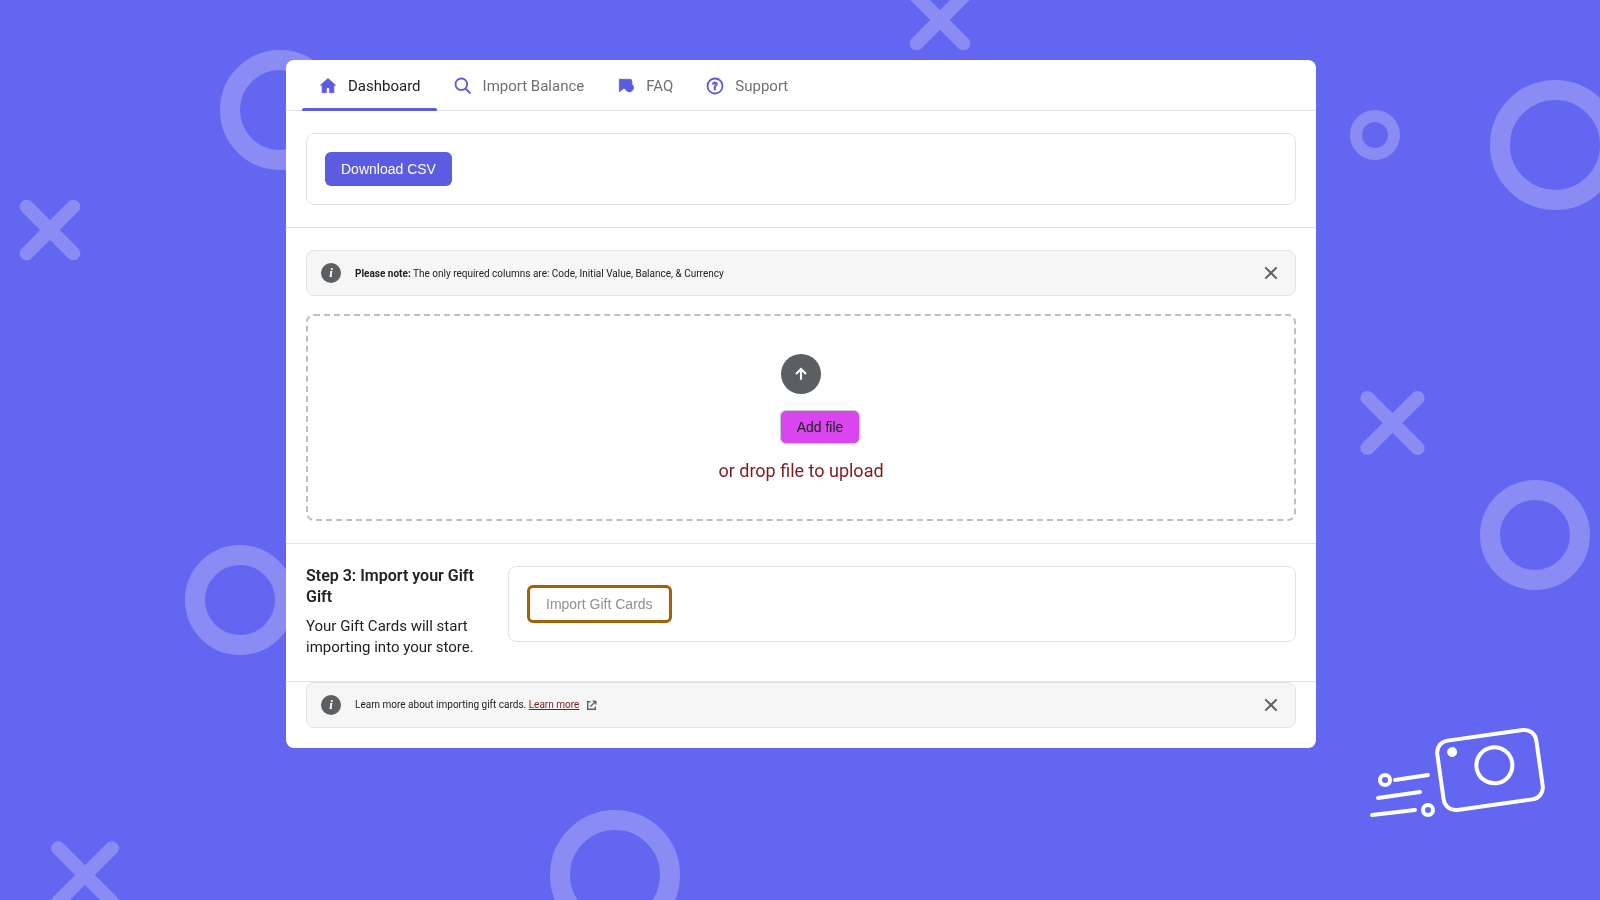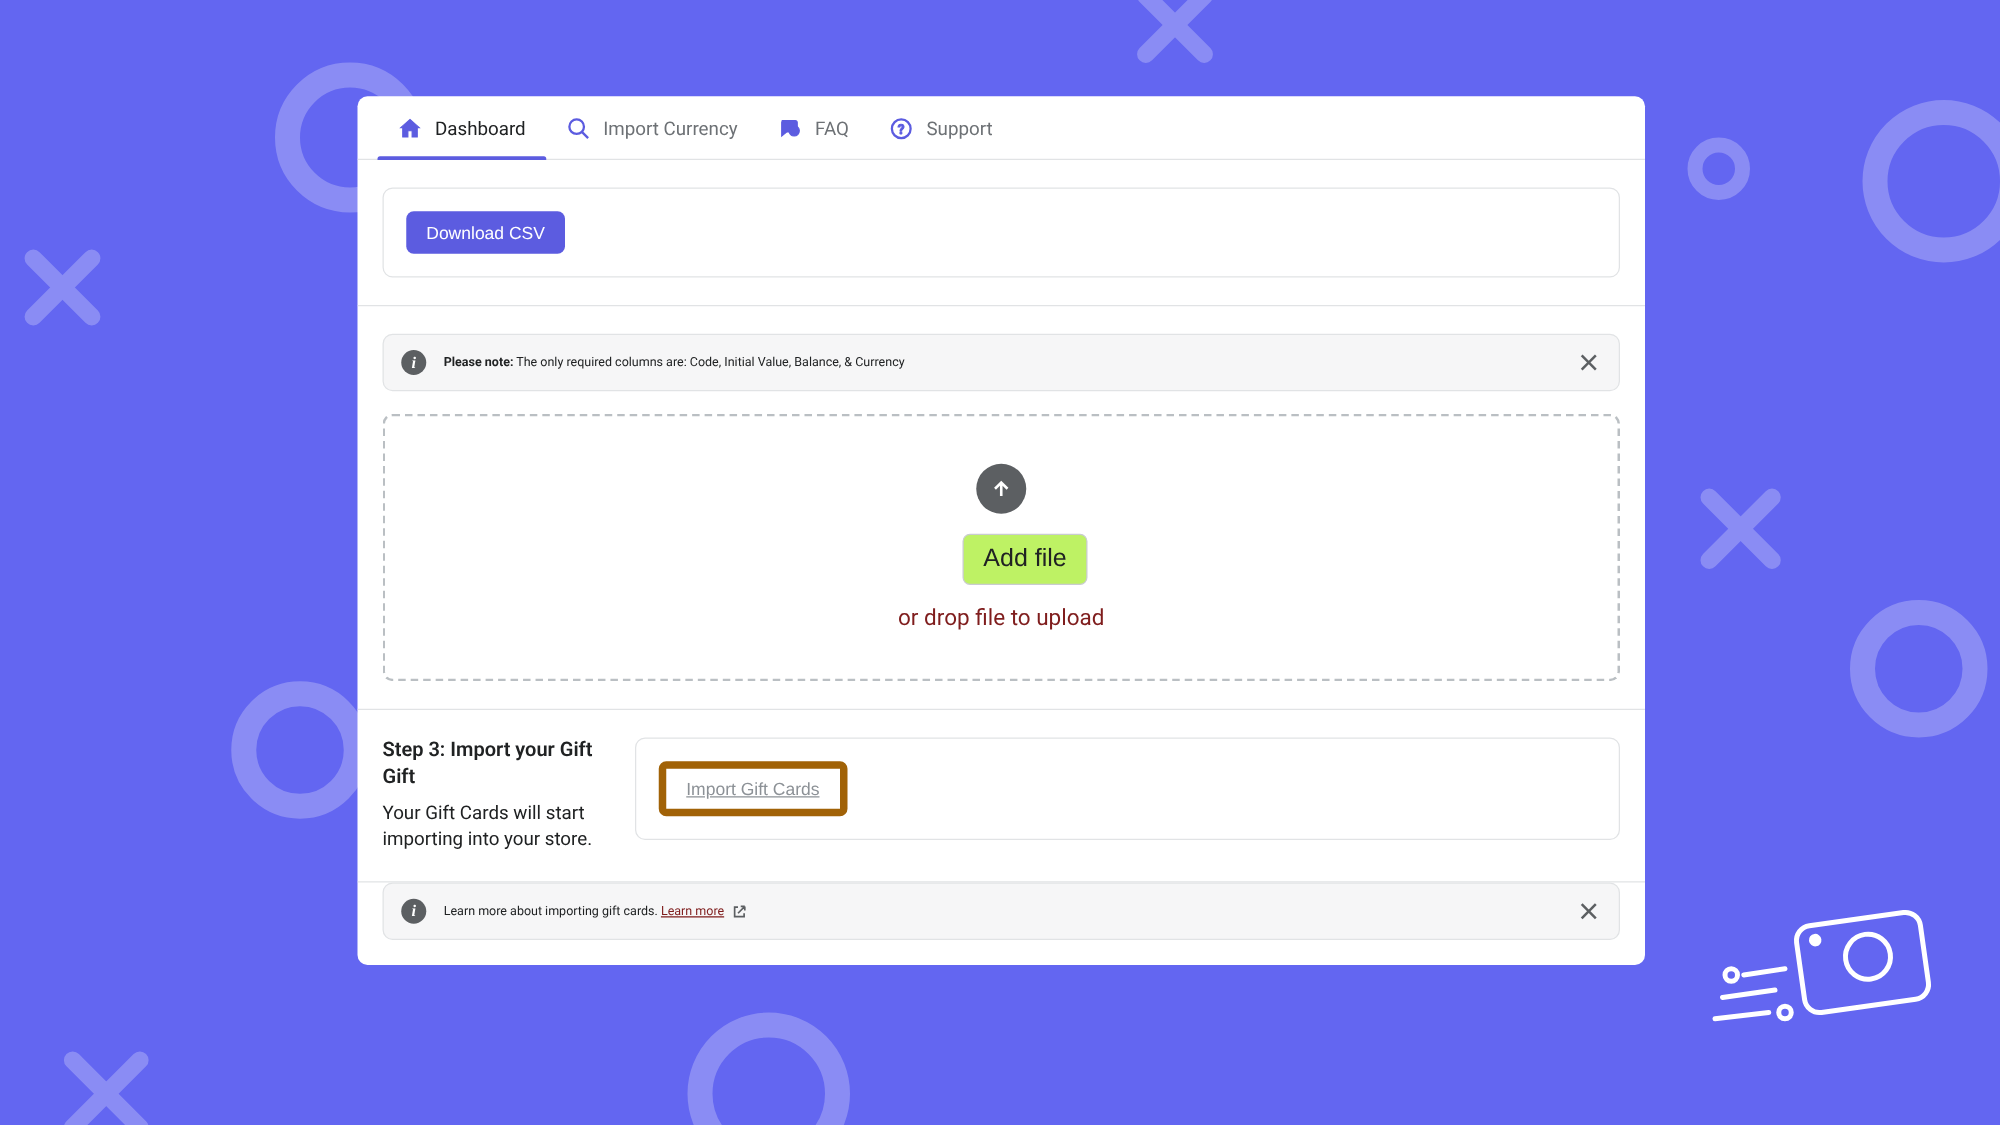--- a/index.html
+++ b/index.html
@@ -17,21 +17,21 @@
     .x-shape::before, .x-shape::after {
       content: ''; position: absolute; top: 50%; left: 0; width: 100%; height: 14px;
       background: #fff; border-radius: 7px; transform: translateY(-50%) rotate(45deg);
     }
     .x-shape::after { transform: translateY(-50%) rotate(-45deg); }
     .o-shape { border: 20px solid #fff; border-radius: 50%; }
     
     .app-window {
       position: absolute;
       left: 286px;
-      top: 77px;
+      top: 60px;
       width: 1030px;
       background: #fff;
       border-radius: 8px;
       overflow: hidden;
     }
     .tabs {
       display: flex;
       border-bottom: 1px solid #e1e3e5;
       padding: 0 16px;
     }
@@ -75,38 +75,37 @@
     .btn-primary {
       background: #5c5ce0;
       color: #fff;
       border: none;
       border-radius: 6px;
       padding: 9px 16px;
       font-size: 14px;
       cursor: pointer;
     }
     .btn-secondary {
-      background: #bef264;
+      background: #d946ef;
       color: #202223;
       border: 1px solid #c9cccf;
       border-radius: 6px;
       padding: 8px 16px;
-      font-size: 20px;
+      font-size: 14px;
       cursor: pointer;
       margin-left: 38px;
     }
     .btn-disabled {
       background: #fff;
       color: #8c9196;
-      border: 6px solid #a16207;
+      border: 3px solid #a16207;
       border-radius: 6px;
       padding: 8px 16px;
       font-size: 14px;
       cursor: default;
-      text-decoration: underline;
     }
     
     .banner {
       display: flex; align-items: center; gap: 14px;
       background: #f6f6f7;
       border: 1px solid #e1e3e5;
       border-radius: 8px;
       padding: 12px 14px;
       margin-bottom: 18px;
     }
@@ -181,21 +180,21 @@
       <svg viewBox="0 0 24 24">
           <path fill="#5c5ce0" d="M12 3l9 8h-2v9h-5v-6H10v6H5v-9H3z"></path>
         </svg>
       <span>Dashboard</span>
     </div>
     <div class="tab">
       <svg viewBox="0 0 24 24">
           <circle cx="10" cy="10" r="7" fill="none" stroke="#5c5ce0" stroke-width="2.2"></circle>
           <line x1="15" y1="15" x2="21" y2="21" stroke="#5c5ce0" stroke-width="2.2"></line>
         </svg>
-      <span>Import Currency</span>
+      <span>Import Balance</span>
     </div>
     <div class="tab">
       <svg viewBox="0 0 24 24">
           <path fill="#5c5ce0" d="M4 4h13a2 2 0 012 2v7a2 2 0 01-2 2H9l-5 4V6a2 2 0 012-2z"></path>
           <circle cx="16" cy="14" r="5" fill="#5c5ce0"></circle>
         </svg>
       <span>FAQ</span>
     </div>
     <div class="tab">
       <svg viewBox="0 0 24 24">

